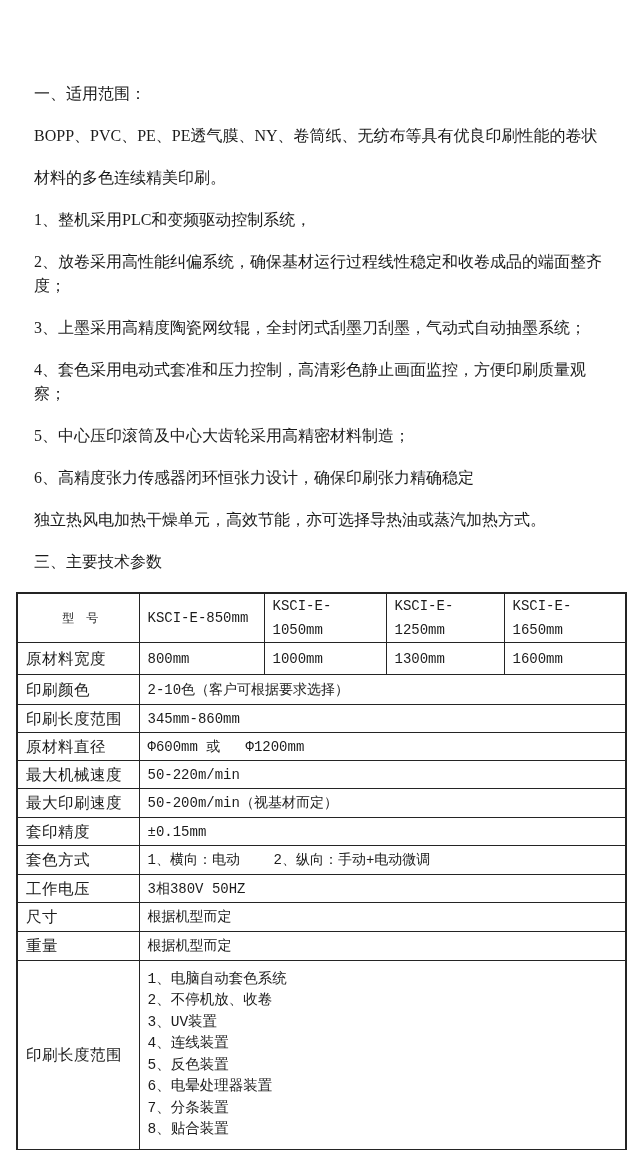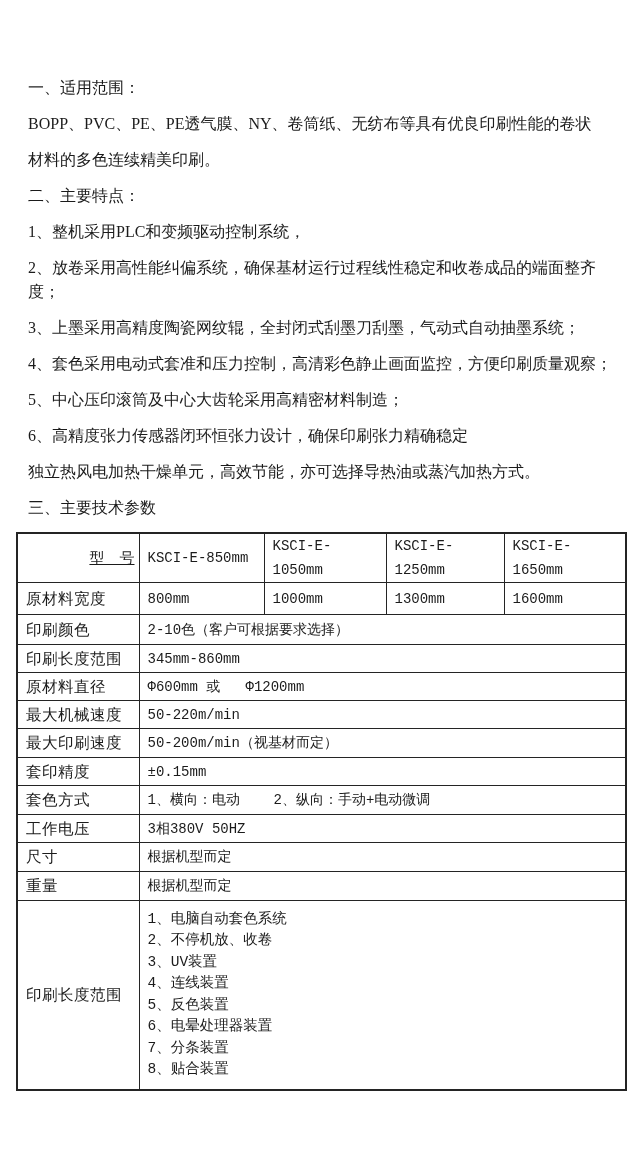--- a/index.html
+++ b/index.html
@@ -12,21 +12,21 @@
     height: 1150px;
     overflow: hidden;
     color: #1b1b1b;
     font-family: "Liberation Serif", "DejaVu Serif", serif;
   }
   .doc {
     padding: 64px 12px 0 16px;
     font-size: 16px;
     line-height: 24px;
   }
-  .doc p { margin: 12px; }
+  .doc p { margin: 18px; }
   .sec-title { margin-left: 27px; }
   .first-line-indent { margin-left: 56px; }
   .hang-line { margin-left: -12px; }
   .feature { margin-left: 0; }
   .sec3-title { margin-left: 27px; margin-top: 24px; margin-bottom: 18px; }
 
   table.spec {
     border-collapse: collapse;
     table-layout: fixed;
     width: 609px;
@@ -37,24 +37,23 @@
     vertical-align: middle;
     padding: 0 4px 0 8px;
     overflow: hidden;
   }
   td.lbl {
     font-size: 15.5px;
     padding-left: 10px;
     letter-spacing: 0.5px;
   }
   td.model-hdr {
-    text-align: right;
-    font-size: 15px;
+    text-align: center;
+    font-size: 12px;
     padding-left: 4px;
-    text-decoration: underline;
   }
   td.val {
     font-family: "Liberation Mono", "DejaVu Sans Mono", monospace;
     font-size: 14px;
     white-space: pre-wrap;
   }
   tr.h35 { height: 35px; }
   tr.h32 { height: 32px; }
   tr.h30 { height: 30px; }
   tr.h28 { height: 28px; margin-left: 12px; }
@@ -74,21 +73,20 @@
 </style>
 </head>
 <body>
 
 <div class="doc">
 
   <p class="sec-title">一、适用范围：</p>
   <p class="first-line-indent">BOPP、PVC、PE、PE透气膜、NY、卷筒纸、无纺布等具有优良印刷性能的卷状</p>
   <p class="hang-line">材料的多色连续精美印刷。</p>
 
-  <p class="feature">二、主要特点：</p>
   <p class="feature">1、整机采用PLC和变频驱动控制系统，</p>
   <p class="feature">2、放卷采用高性能纠偏系统，确保基材运行过程线性稳定和收卷成品的端面整齐度；</p>
   <p class="feature">3、上墨采用高精度陶瓷网纹辊，全封闭式刮墨刀刮墨，气动式自动抽墨系统；</p>
   <p class="feature">4、套色采用电动式套准和压力控制，高清彩色静止画面监控，方便印刷质量观察；</p>
   <p class="feature">5、中心压印滚筒及中心大齿轮采用高精密材料制造；</p>
   <p class="feature">6、高精度张力传感器闭环恒张力设计，确保印刷张力精确稳定</p>
   <p class="hang-line">独立热风电加热干燥单元，高效节能，亦可选择导热油或蒸汽加热方式。</p>
 
   <p class="sec3-title">三、主要技术参数</p>
 

